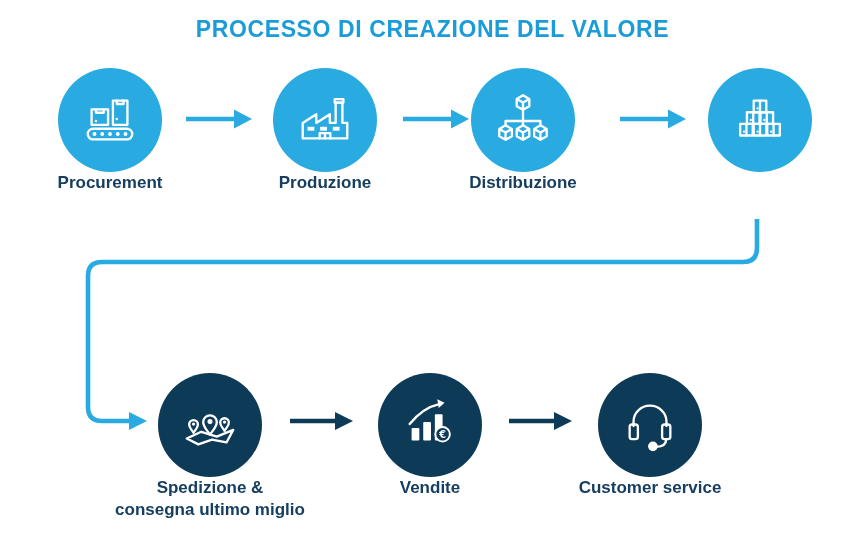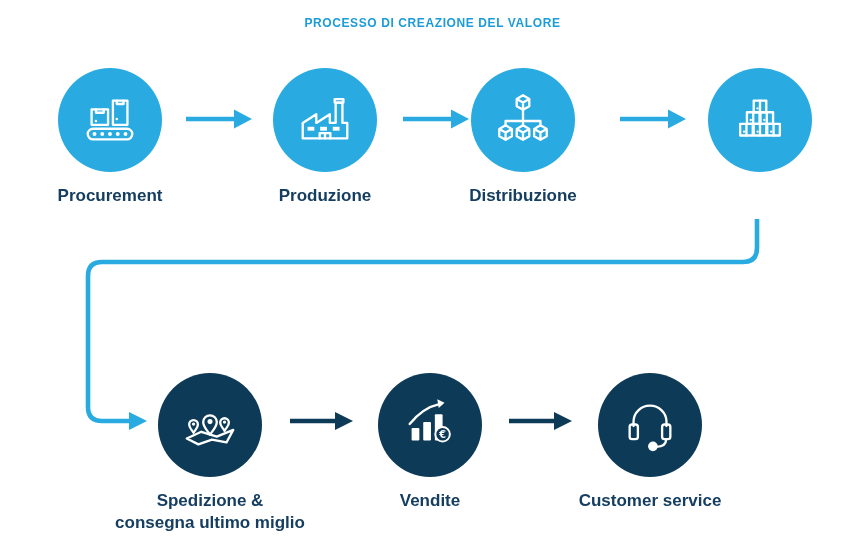--- a/index.html
+++ b/index.html
@@ -14,36 +14,35 @@
   .canvas{
     position:relative;
     width:865px;height:552px;
     background:var(--background);
     font-family:"Liberation Sans", sans-serif;
     overflow:hidden;
   }
   .section-title{
     position:absolute;left:0;width:100%;
     text-align:center;
-    font-size:12px;font-weight:bold;
+    font-size:23px;font-weight:bold;
     letter-spacing:.6px;
     text-transform:uppercase;
   }
   .title-top{top:16px;color:var(--title-blue);}
   .title-bottom{top:325px;color:var(--label-navy);width:860px;}
   .stage{position:absolute;width:210px;text-align:center;}
   .stage-circle{
     width:104px;height:104px;border-radius:50%;
     margin:0 auto;
     display:flex;align-items:center;justify-content:center;
   }
   .circle-blue{background:var(--accent-blue);}
   .circle-navy{background:var(--navy);}
   .stage-label{
-    margin-top:13px;
     font-size:17px;font-weight:bold;
     color:var(--label-navy);
     line-height:1.3;
   }
   .overlay{position:absolute;left:0;top:0;pointer-events:none;}
   .blue-stroke{stroke:var(--accent-blue);}
   .blue-fill{fill:var(--accent-blue);}
   .navy-stroke{stroke:var(--navy);}
   .navy-fill{fill:var(--navy);}
   .icon-stroke{stroke:#FFFFFF;fill:none;stroke-width:2.4;stroke-linecap:round;stroke-linejoin:round;}

